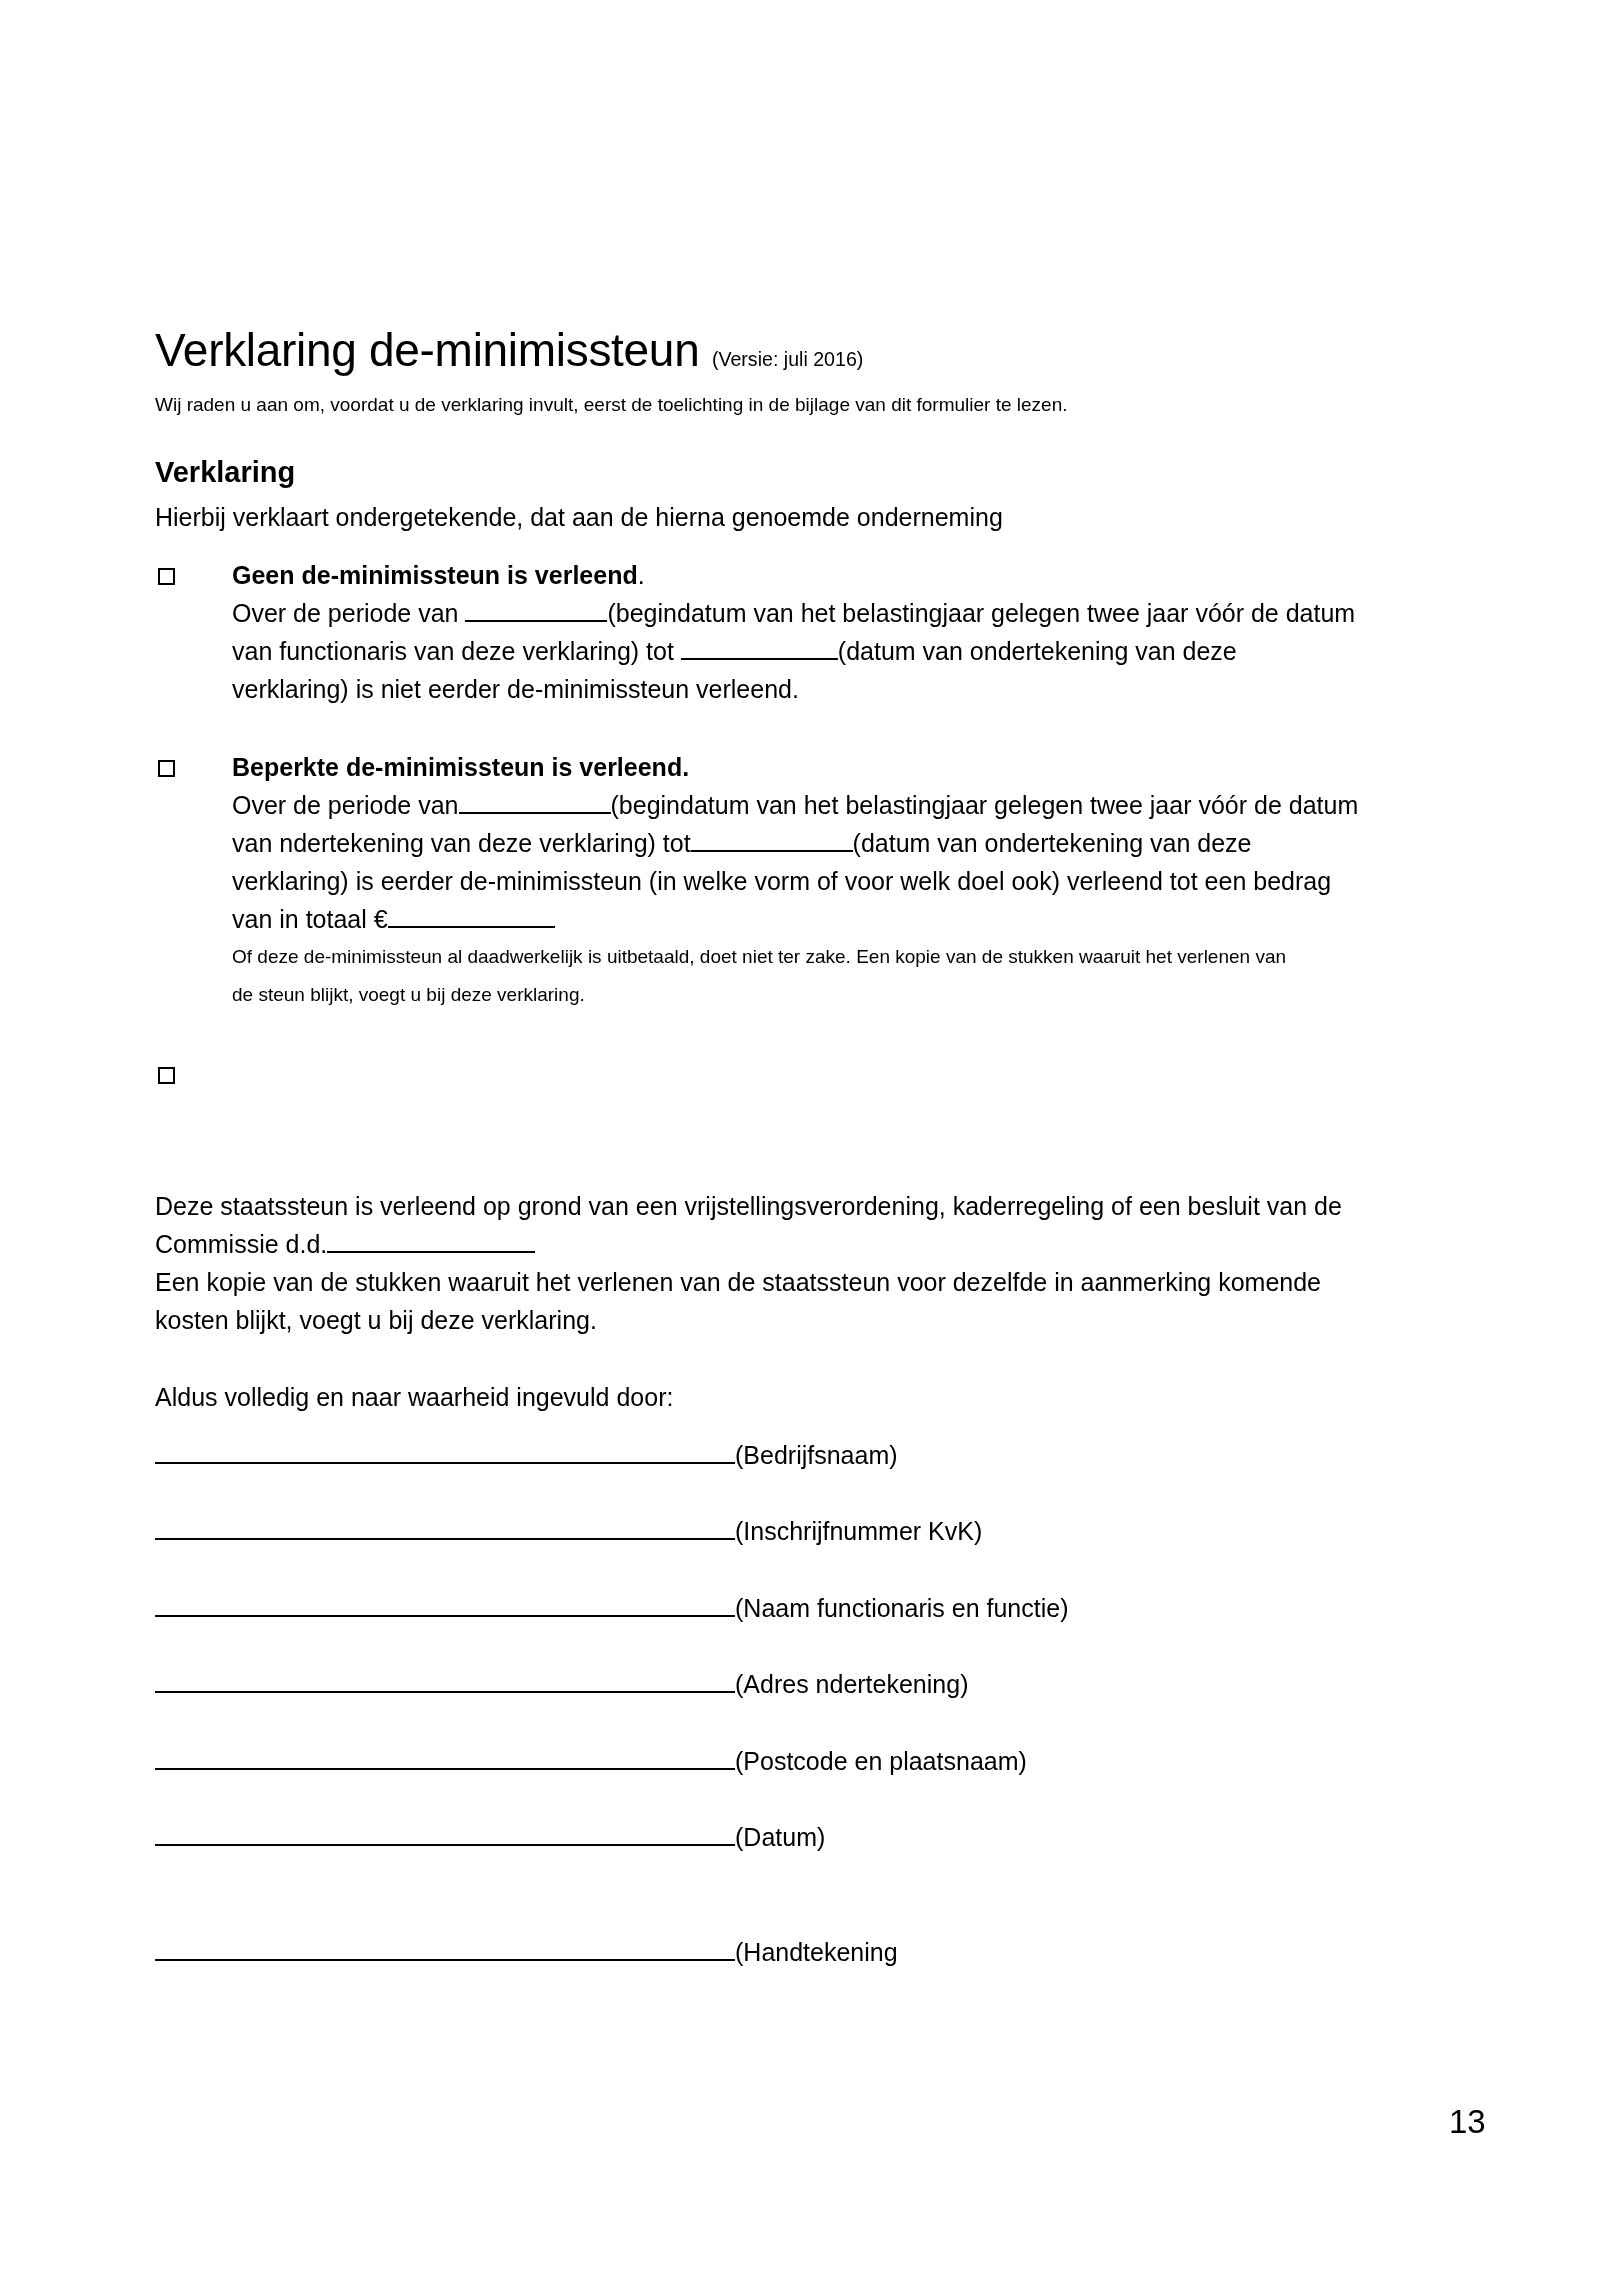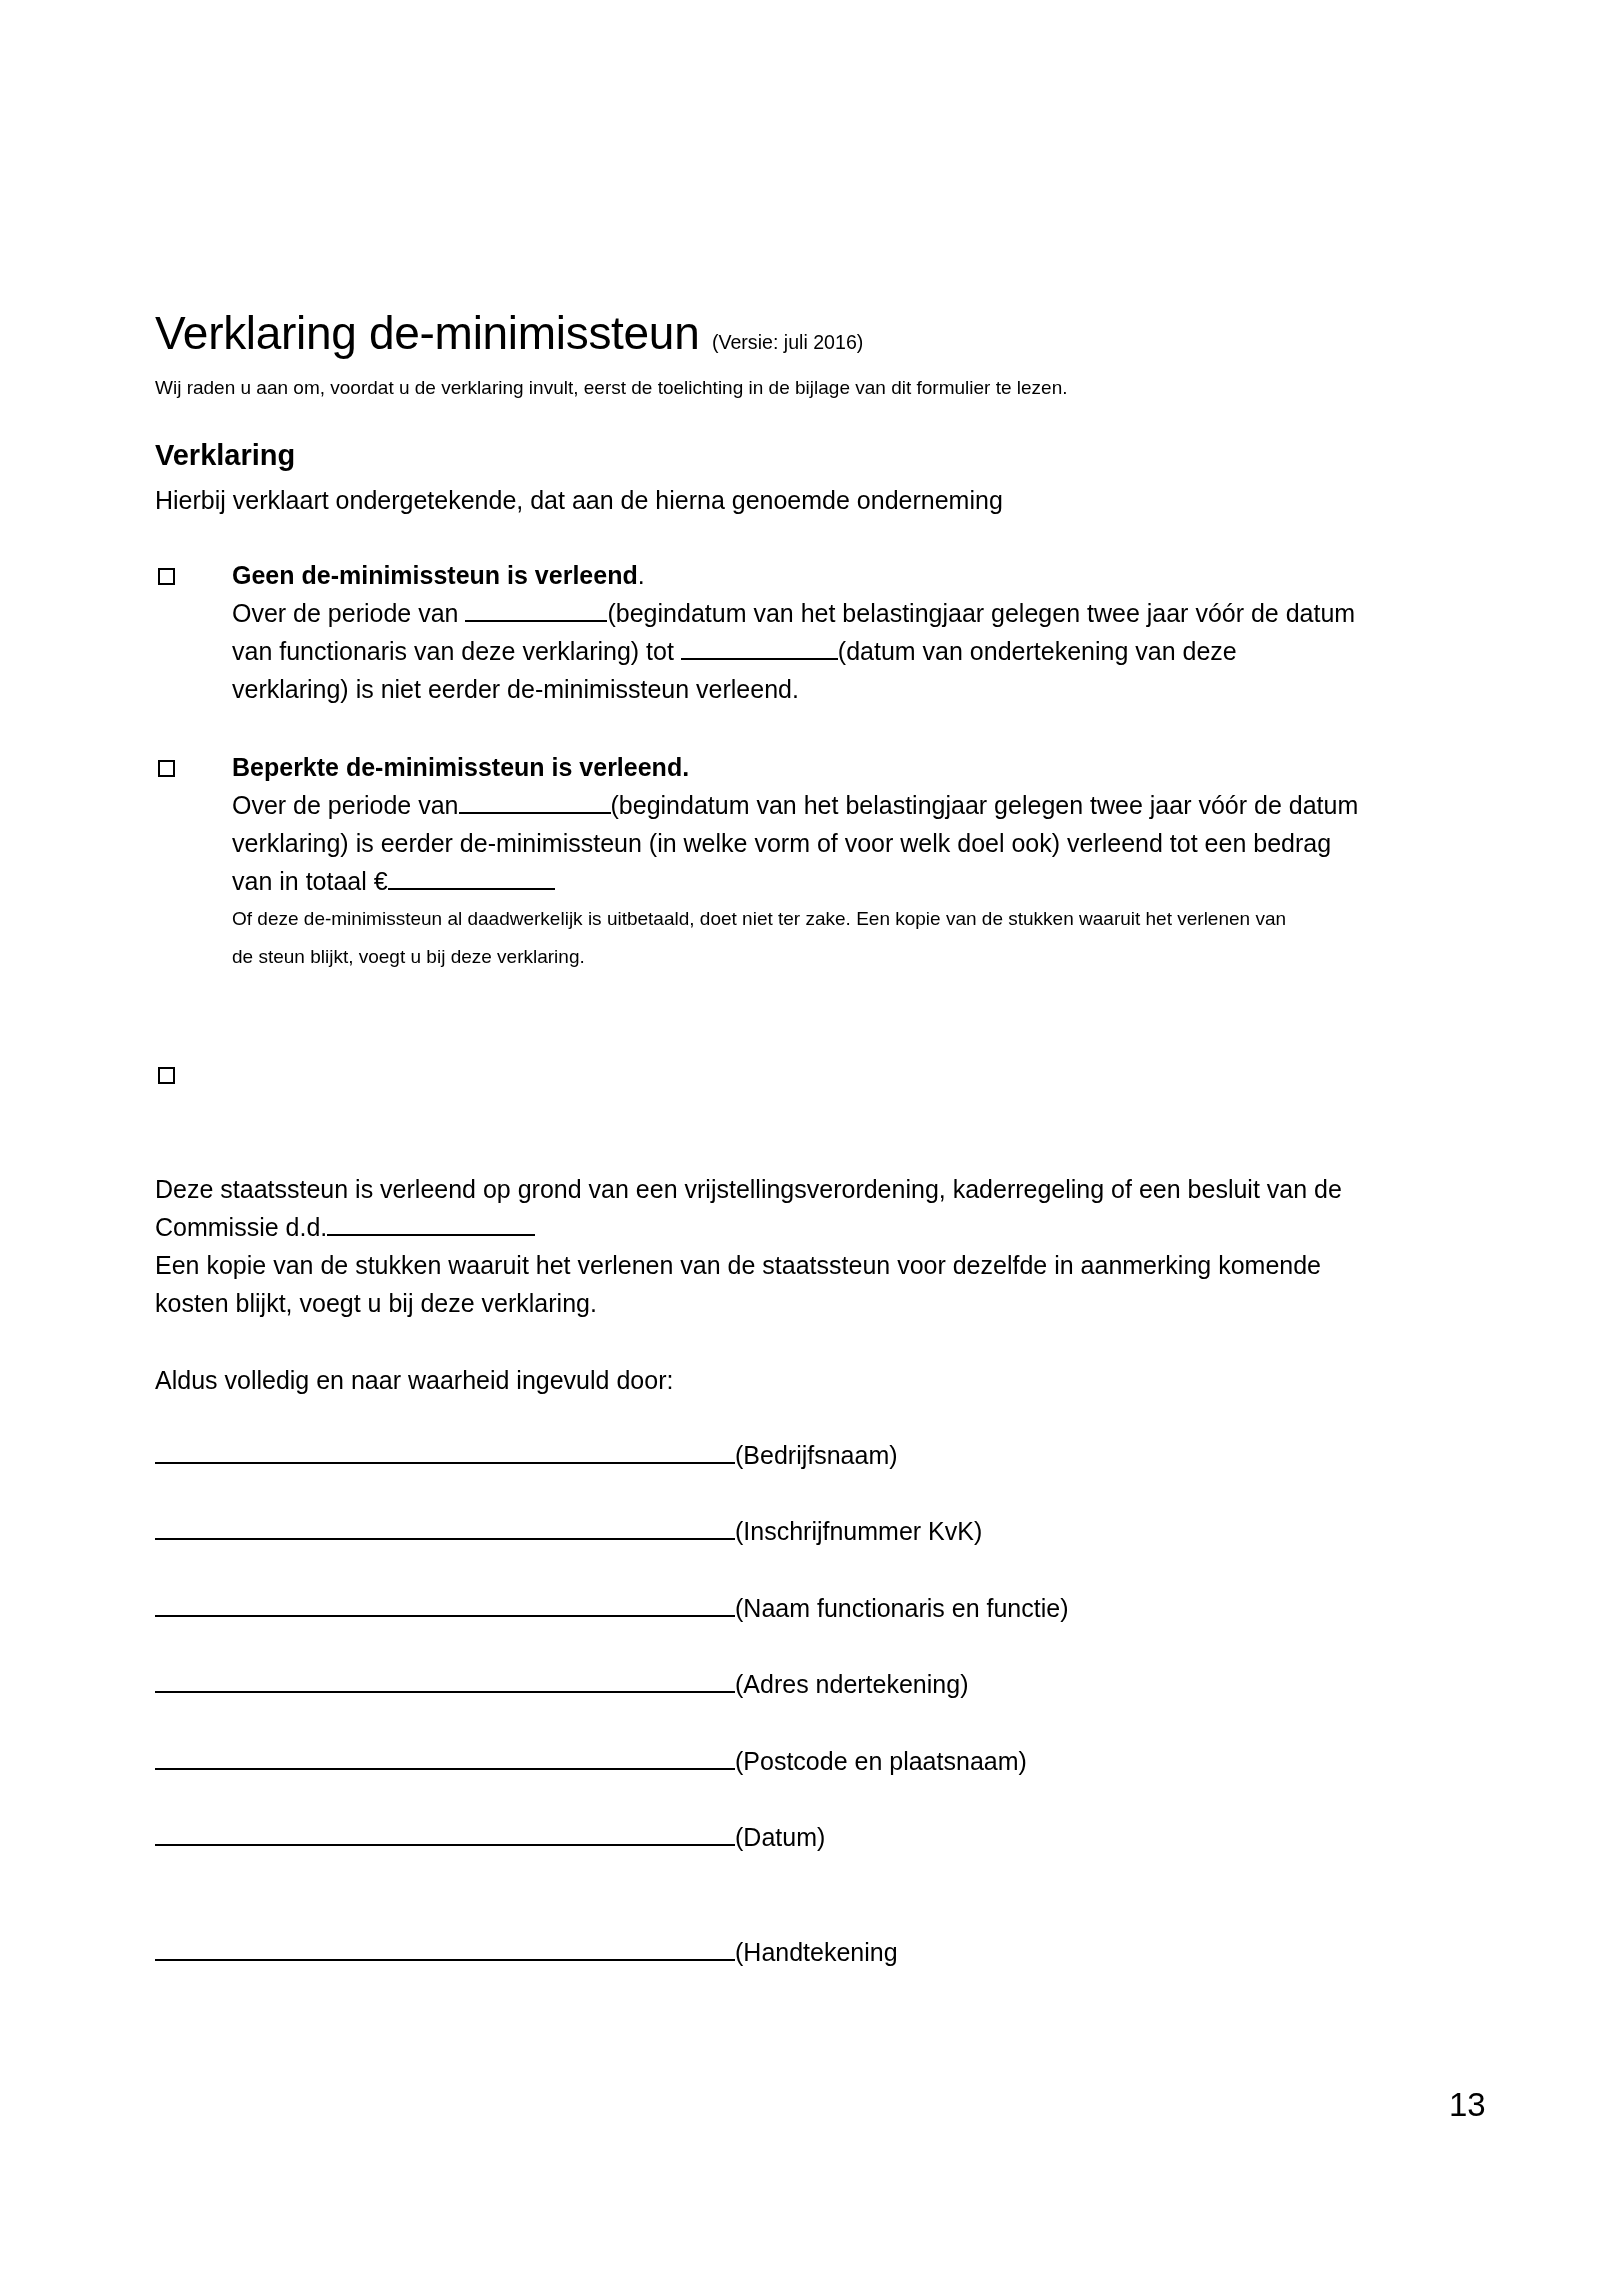--- a/index.html
+++ b/index.html
@@ -1,19 +1,19 @@
 <!DOCTYPE html>
 <html><head>
 <meta charset="utf-8">
 <style>
   html, body { margin: 0; padding: 0; background: #ffffff; }
   body { width: 1621px; height: 2293px; position: relative; overflow: hidden;
          font-family: "Liberation Sans", sans-serif; color: #000; }
   .page { position: absolute; left: 0; top: 0; width: 1621px; height: 2293px; }
-  .abs { position: absolute; white-space: nowrap; }
+  .abs { position: absolute; white-space: nowrap; margin-top: 17px; }
   .title { left: 155px; top: 306px; font-size: 46px; letter-spacing: -0.3px; }
   .version { font-size: 19.6px; letter-spacing: 0; }
   .intro { left: 155px; top: 377px; font-size: 19px; }
   .h2 { left: 155px; top: 439px; font-size: 29px; font-weight: bold; }
   .lead { left: 155px; top: 486px; font-size: 25px; }
   .body { font-size: 25px; line-height: 38px; }
   .bold { font-weight: bold; }
   .small { font-size: 19px; line-height: 38px; }
   .checkbox { position: absolute; left: 158px; width: 16.7px; height: 16.7px;
               border: 2px solid #000; box-sizing: border-box; background: #fff; }
@@ -43,20 +43,21 @@
     <div><span class="bold">Geen de-minimissteun is verleend</span><span>.</span></div>
     <div><span>Over de periode van </span><span class="blank" style="width:142px;"></span><span>(begindatum van het belastingjaar gelegen twee jaar vóór de datum</span></div>
     <div><span>van functionaris van deze verklaring) tot </span><span class="blank" style="width:157px;"></span><span>(datum van ondertekening van deze</span></div>
     <div>verklaring) is niet eerder de-minimissteun verleend.</div>
   </div>
 
   <div class="checkbox" style="top:760px;"></div>
   <div class="item body" style="top:748px;">
     <div class="bold">Beperkte de-minimissteun is verleend.</div>
     <div><span>Over de periode van</span><span class="blank" style="width:152px;"></span><span>(begindatum van het belastingjaar gelegen twee jaar vóór de datum</span></div>
+    <div><span>van ndertekening van deze verklaring) tot</span><span class="blank" style="width:162px;"></span><span>(datum van ondertekening van deze</span></div>
     <div>verklaring) is eerder de-minimissteun (in welke vorm of voor welk doel ook) verleend tot een bedrag</div>
     <div><span>van in totaal €</span><span class="blank" style="width:167px;"></span></div>
     <div class="small">Of deze de-minimissteun al daadwerkelijk is uitbetaald, doet niet ter zake. Een kopie van de stukken waaruit het verlenen van</div>
     <div class="small">de steun blijkt, voegt u bij deze verklaring.</div>
   </div>
 
   <div class="checkbox" style="top:1067px;"></div>
 
   <div class="abs body" style="left:155px; top:1170px;">
     <div>Deze staatssteun is verleend op grond van een vrijstellingsverordening, kaderregeling of een besluit van de</div>

